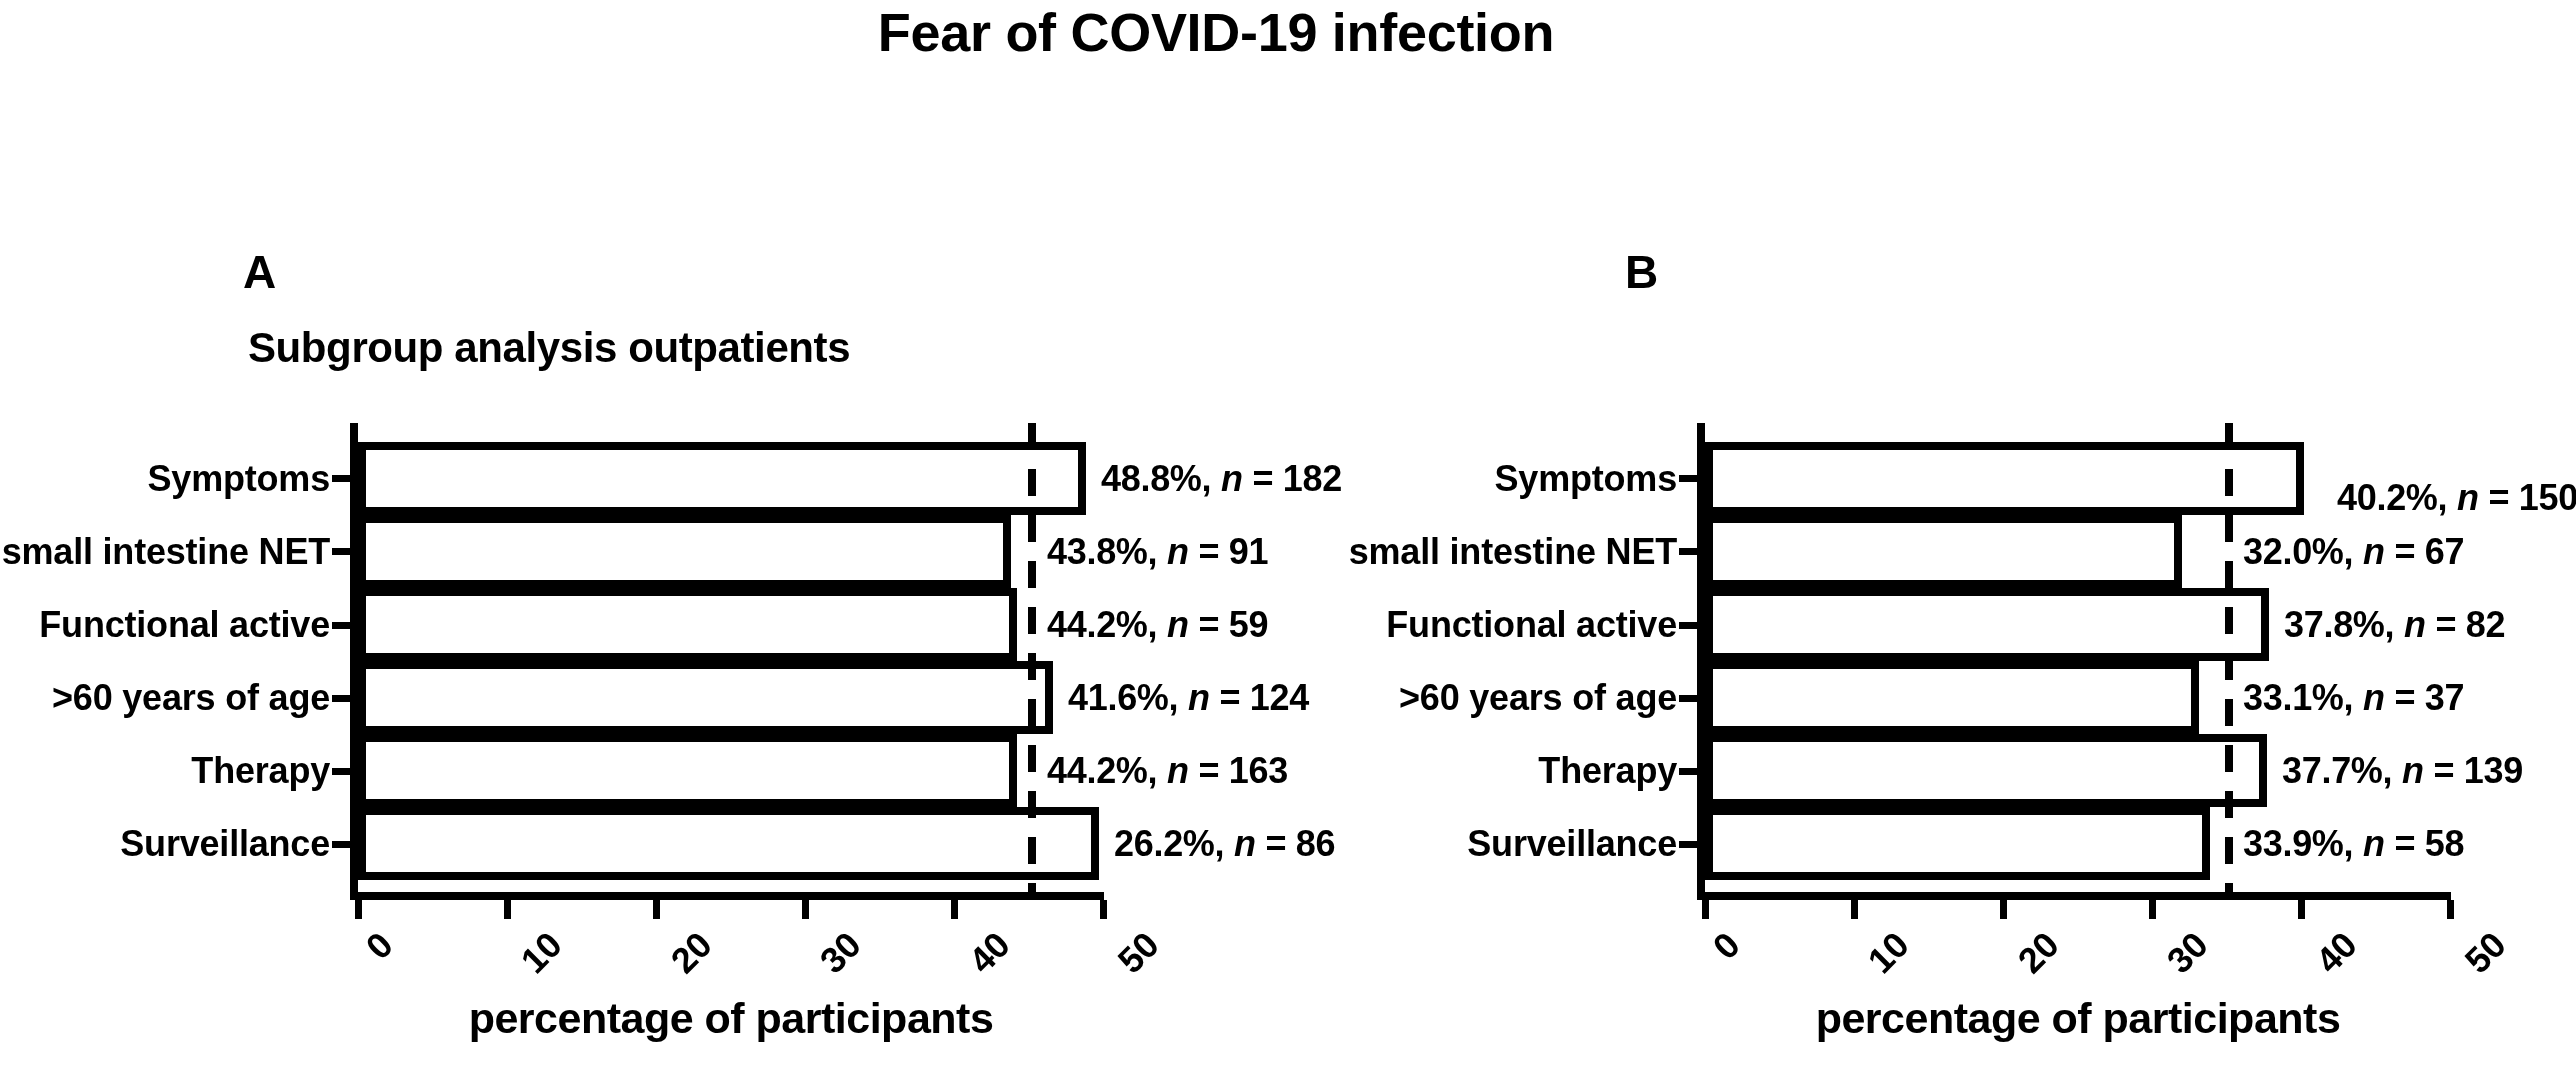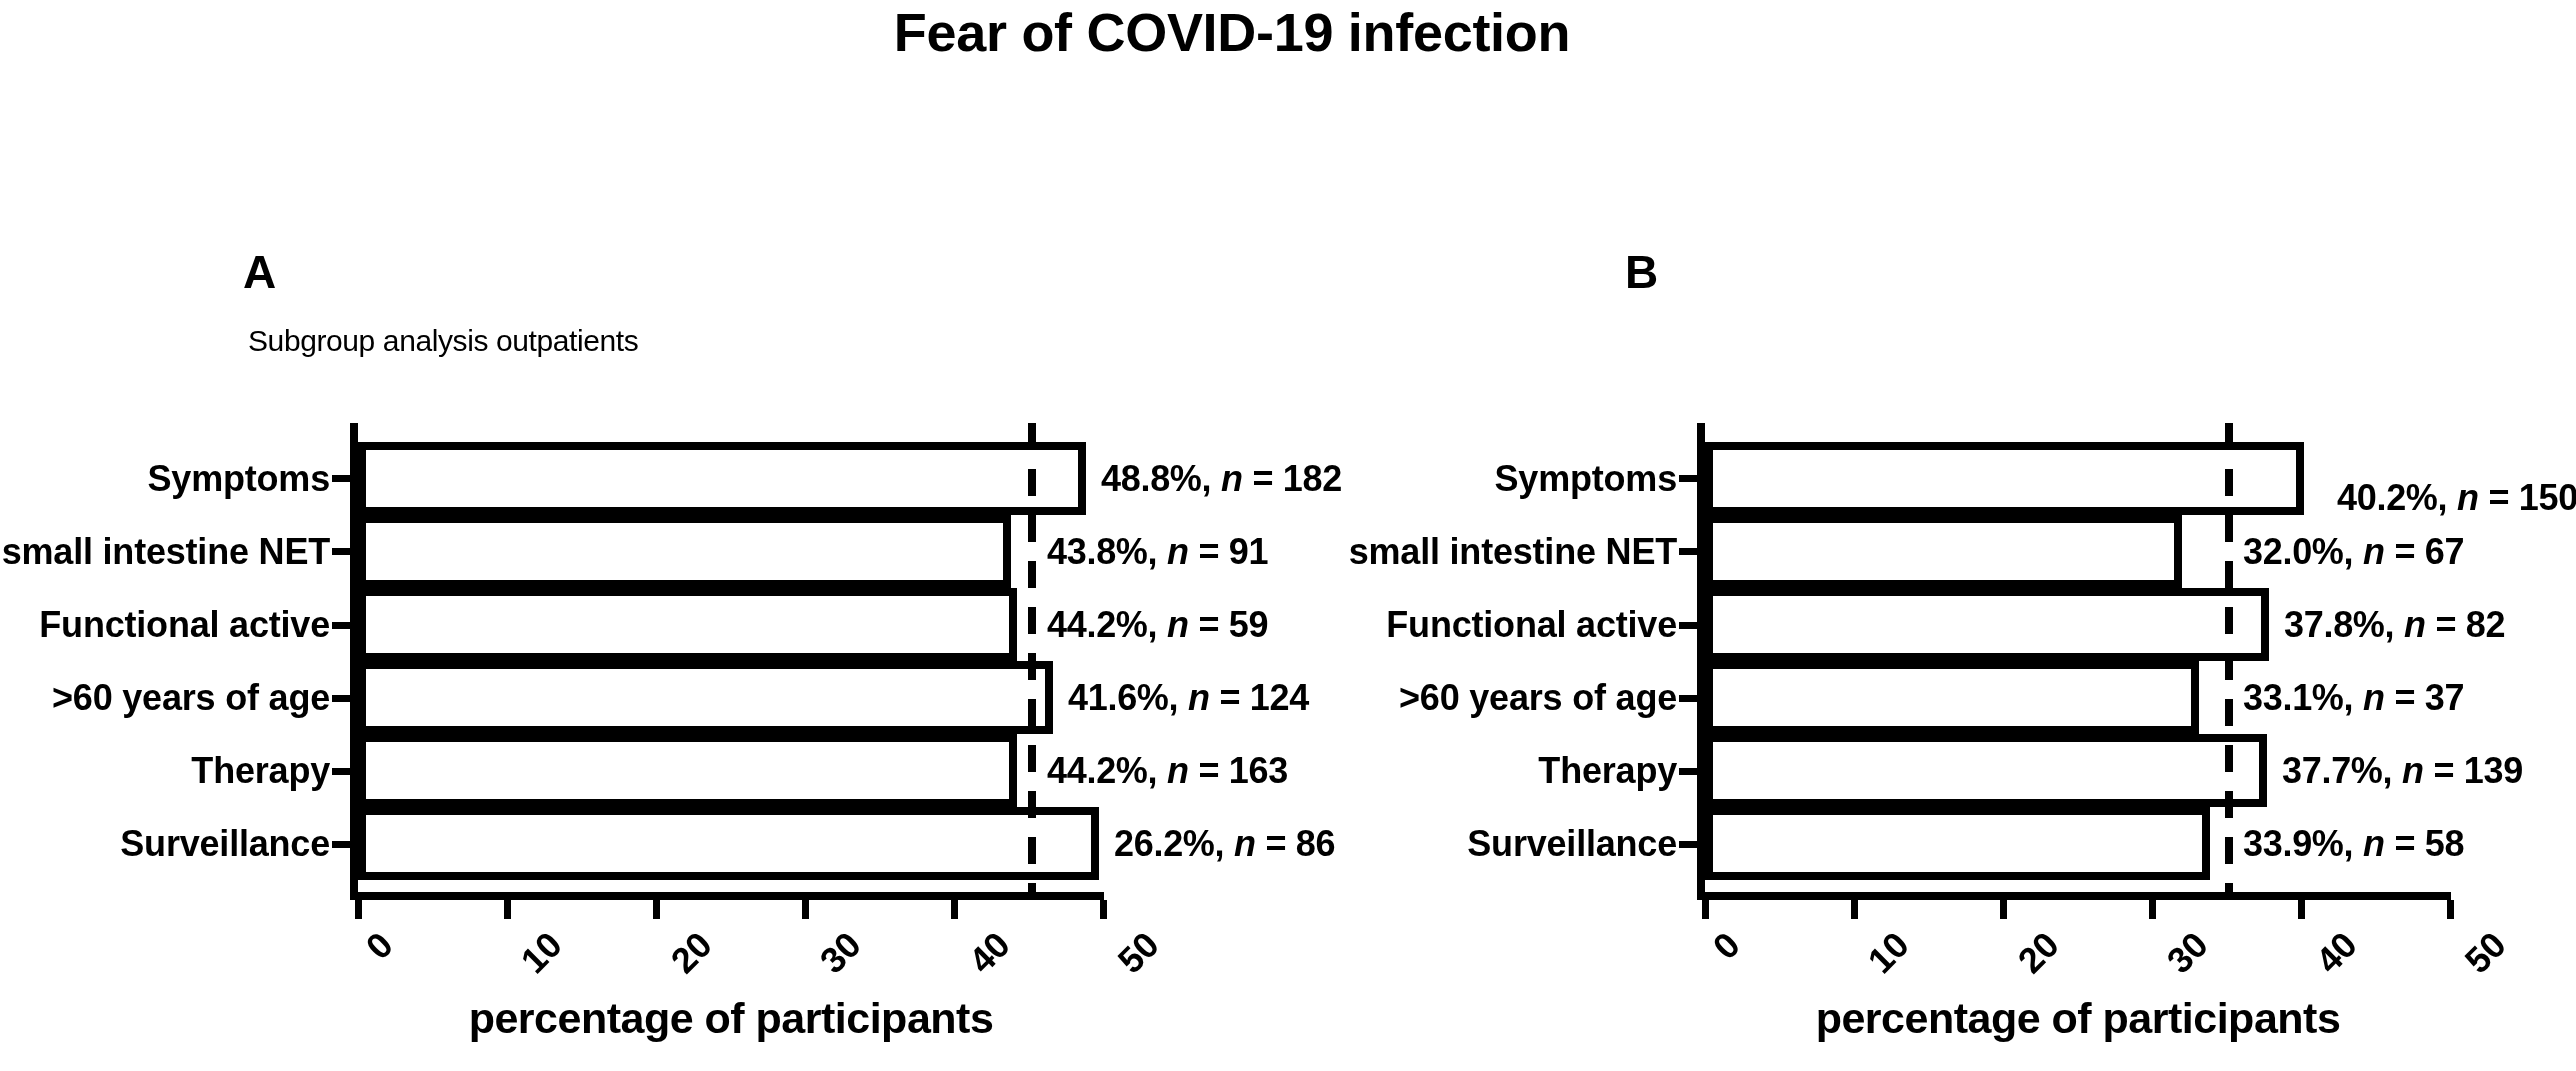--- a/index.html
+++ b/index.html
@@ -16,42 +16,41 @@
 
   
   #fig-title {
     position: absolute;
     top: 3.7px; left: 0; width: 2432px;
     text-align: center;
     font-size: 54px;
     font-weight: bold;
     letter-spacing: -0.3px;
     line-height: 1.05;
-    margin-left: 16px;
   }
 
   
   .panel { position: absolute; top: 0; height: 1072px; }
   #panel-a { left: 0;    width: 1288px; }
   #panel-b { left: 1288px; width: 1288px; }
 
   .panel-letter {
     position: absolute;
     font-size: 46px;
     font-weight: bold;
     top: 245px;
   }
   #panel-a .panel-letter { left: 243px; }
   #panel-b .panel-letter { left: 337px; }
 
   .panel-subtitle {
     position: absolute;
     top: 324px;
-    font-size: 30px;
-    font-weight: normal;
+    font-size: 42px;
+    font-weight: bold;
     white-space: nowrap;
     letter-spacing: -0.4px;
   }
   #panel-a .panel-subtitle { left: 248px; }
   #panel-b .panel-subtitle { left: 359px; }
 
   
   .plot {
     position: absolute;
     top: 437px;

